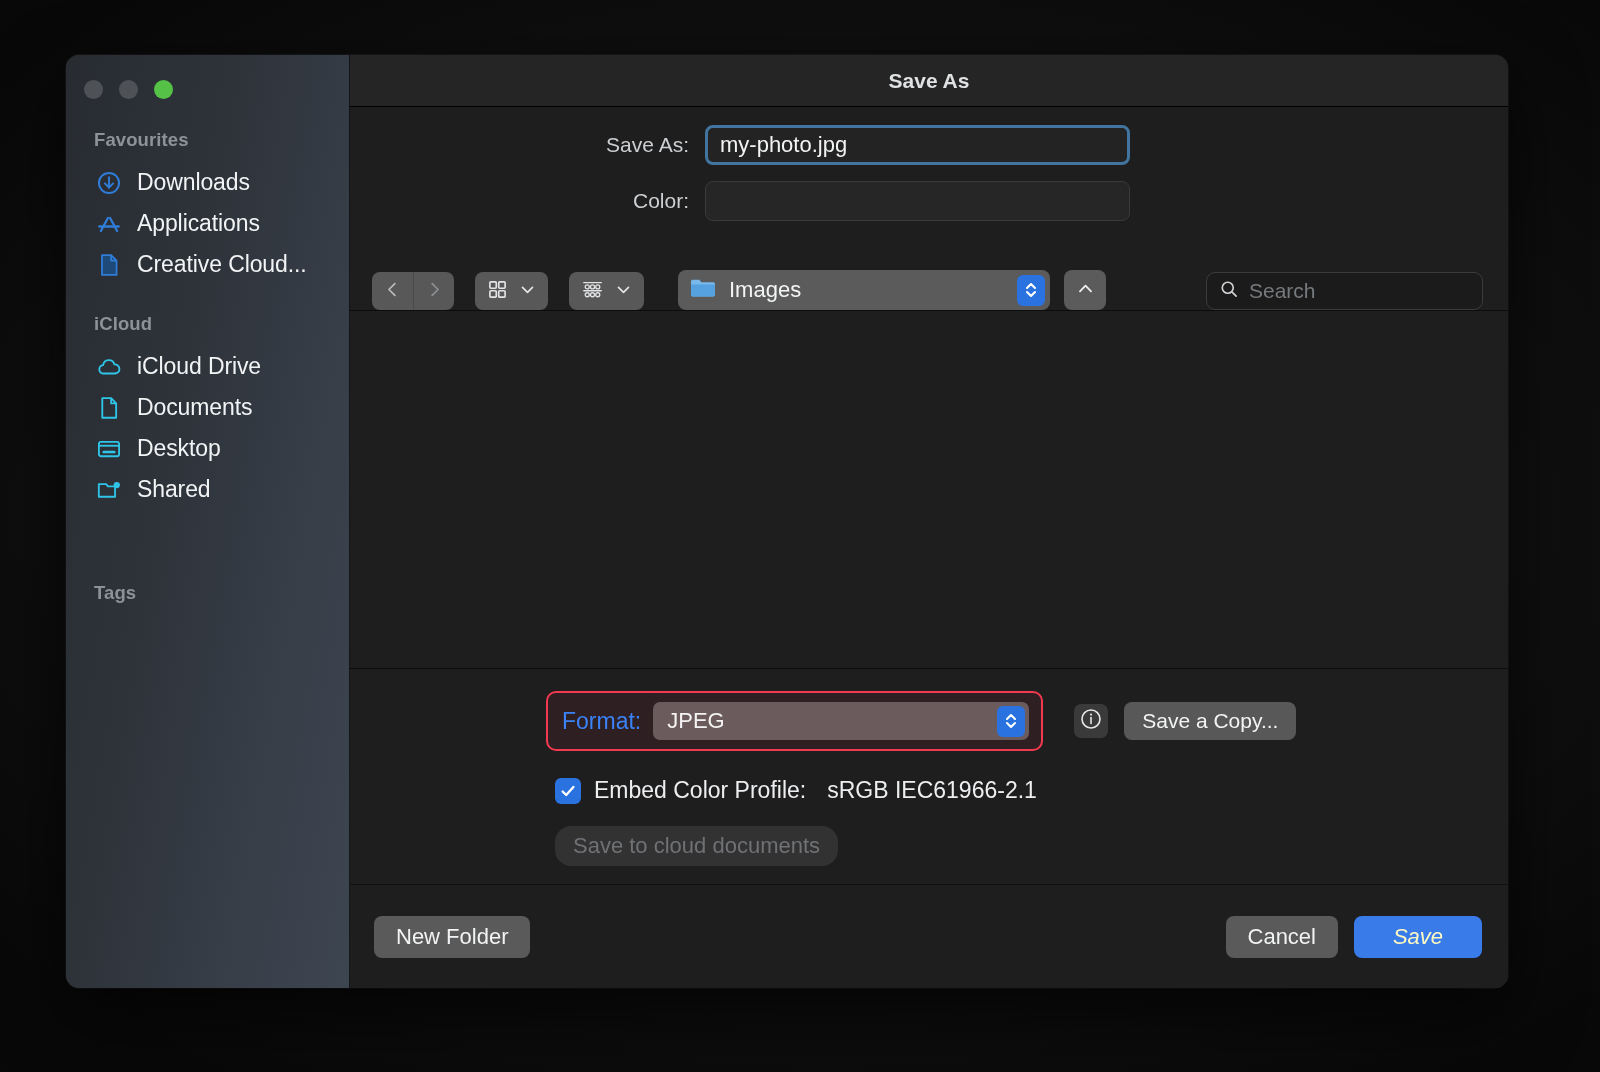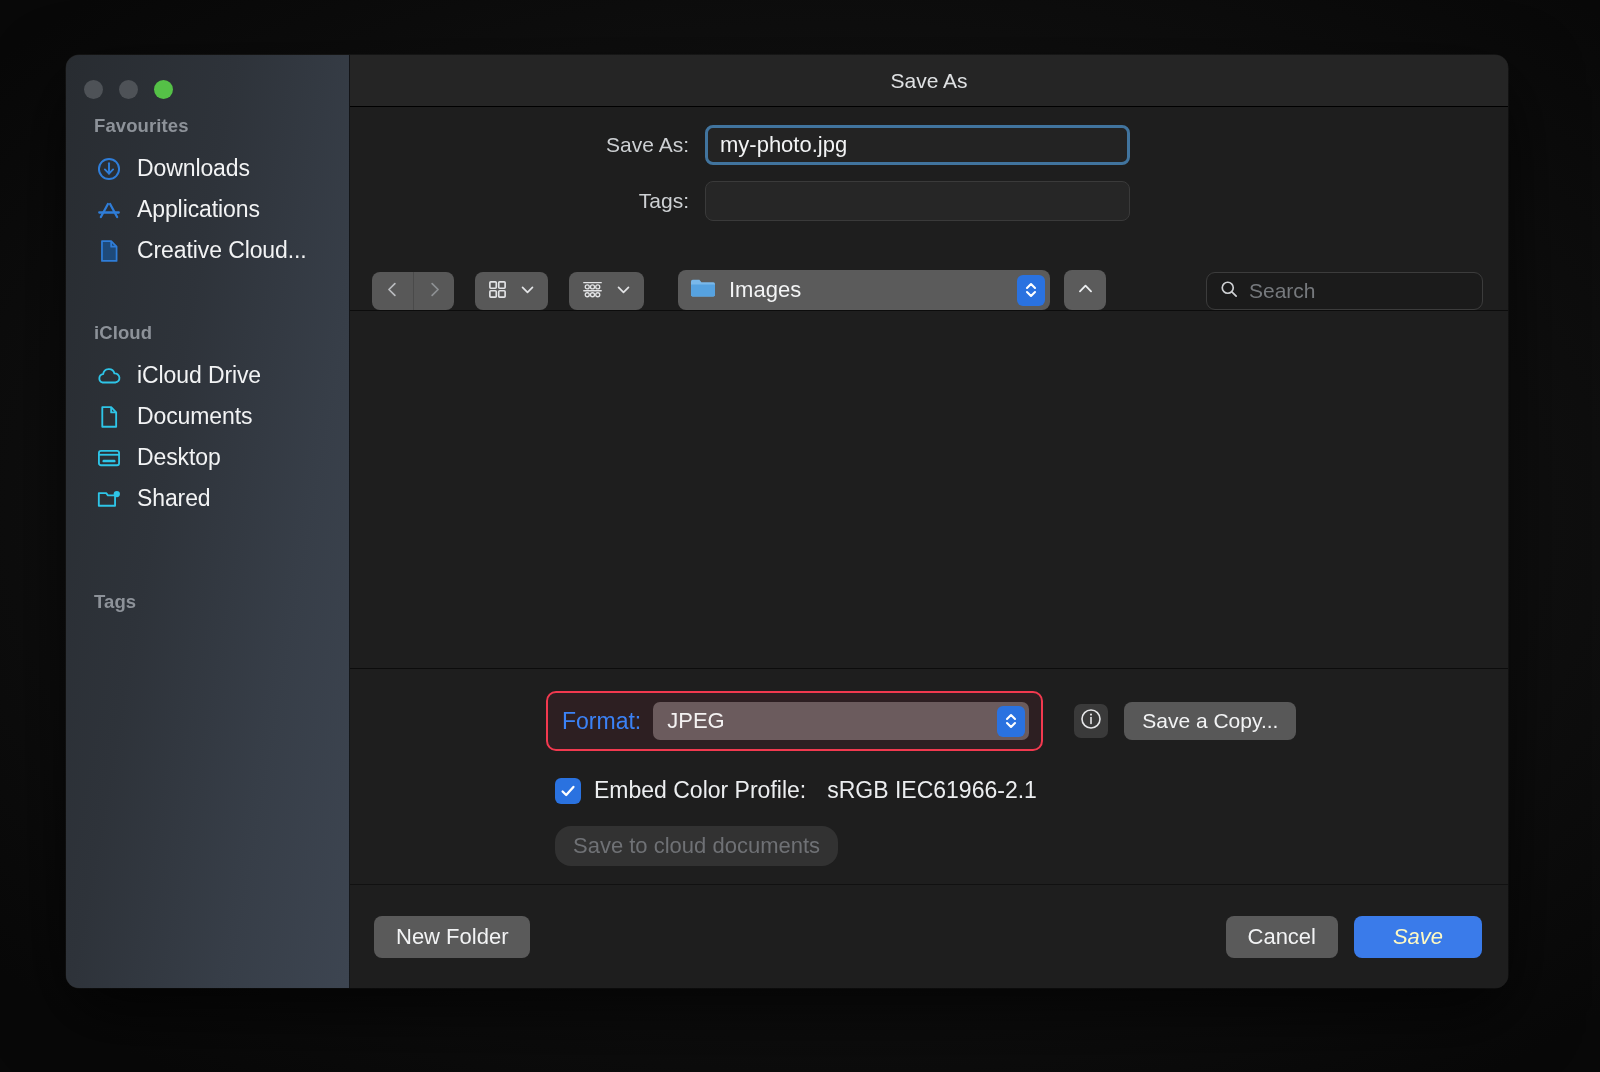--- a/index.html
+++ b/index.html
@@ -53,24 +53,24 @@
   .tl-close { background: #4e5257; }
   .tl-min   { background: #4e5257; }
   .tl-zoom  { background: #55c147; }
 
   .sb-section-title {
     color: #8d9299;
     font-size: 18.5px;
     font-weight: bold;
     letter-spacing: 0.1px;
     padding-left: 28px;
-    margin-top: 8px;
+    margin-top: 22px;
     margin-bottom: 11px;
   }
-  .sb-section-title.iclo { margin-top: 51px; }
+  .sb-section-title.iclo { margin-top: 28px; }
   .sb-section-title.tags { margin-top: 72px; }
 
   .sb-item {
     display: flex;
     align-items: center;
     height: 41px;
     padding-left: 30px;
     gap: 15px;
     cursor: default;
   }
@@ -96,21 +96,21 @@
     background: #252525;
     display: flex;
     align-items: center;
     justify-content: center;
     border-bottom: 0.5px solid #000;
     flex: none;
   }
   .titlebar .title {
     color: #dfe1e3;
     font-size: 21px;
-    font-weight: normal;
+    font-weight: bold;
   }
 
   .fields {
     flex: none;
     padding: 18px 0 0 0;
     background: #1e1e1e;
   }
   .field-row {
     display: flex;
     align-items: center;
@@ -462,21 +462,21 @@
     <div class="titlebar">
       <div class="title">Save As</div>
     </div>
 
     <div class="fields">
       <div class="field-row">
         <div class="field-label">Save As:</div>
         <div class="text-input focused">my-photo.jpg</div>
       </div>
       <div class="field-row">
-        <div class="field-label">Tags:</div>
+        <div class="field-label">Color:</div>
         <div class="text-input"></div>
       </div>
     </div>
 
     <div class="toolbar">
 
       <div class="seg">
         <div class="seg-btn">
           <span>
             <svg width="19" height="19" viewBox="0 0 24 24" fill="none" stroke="#b9bbbe" stroke-width="2.2" stroke-linecap="round" stroke-linejoin="round">

